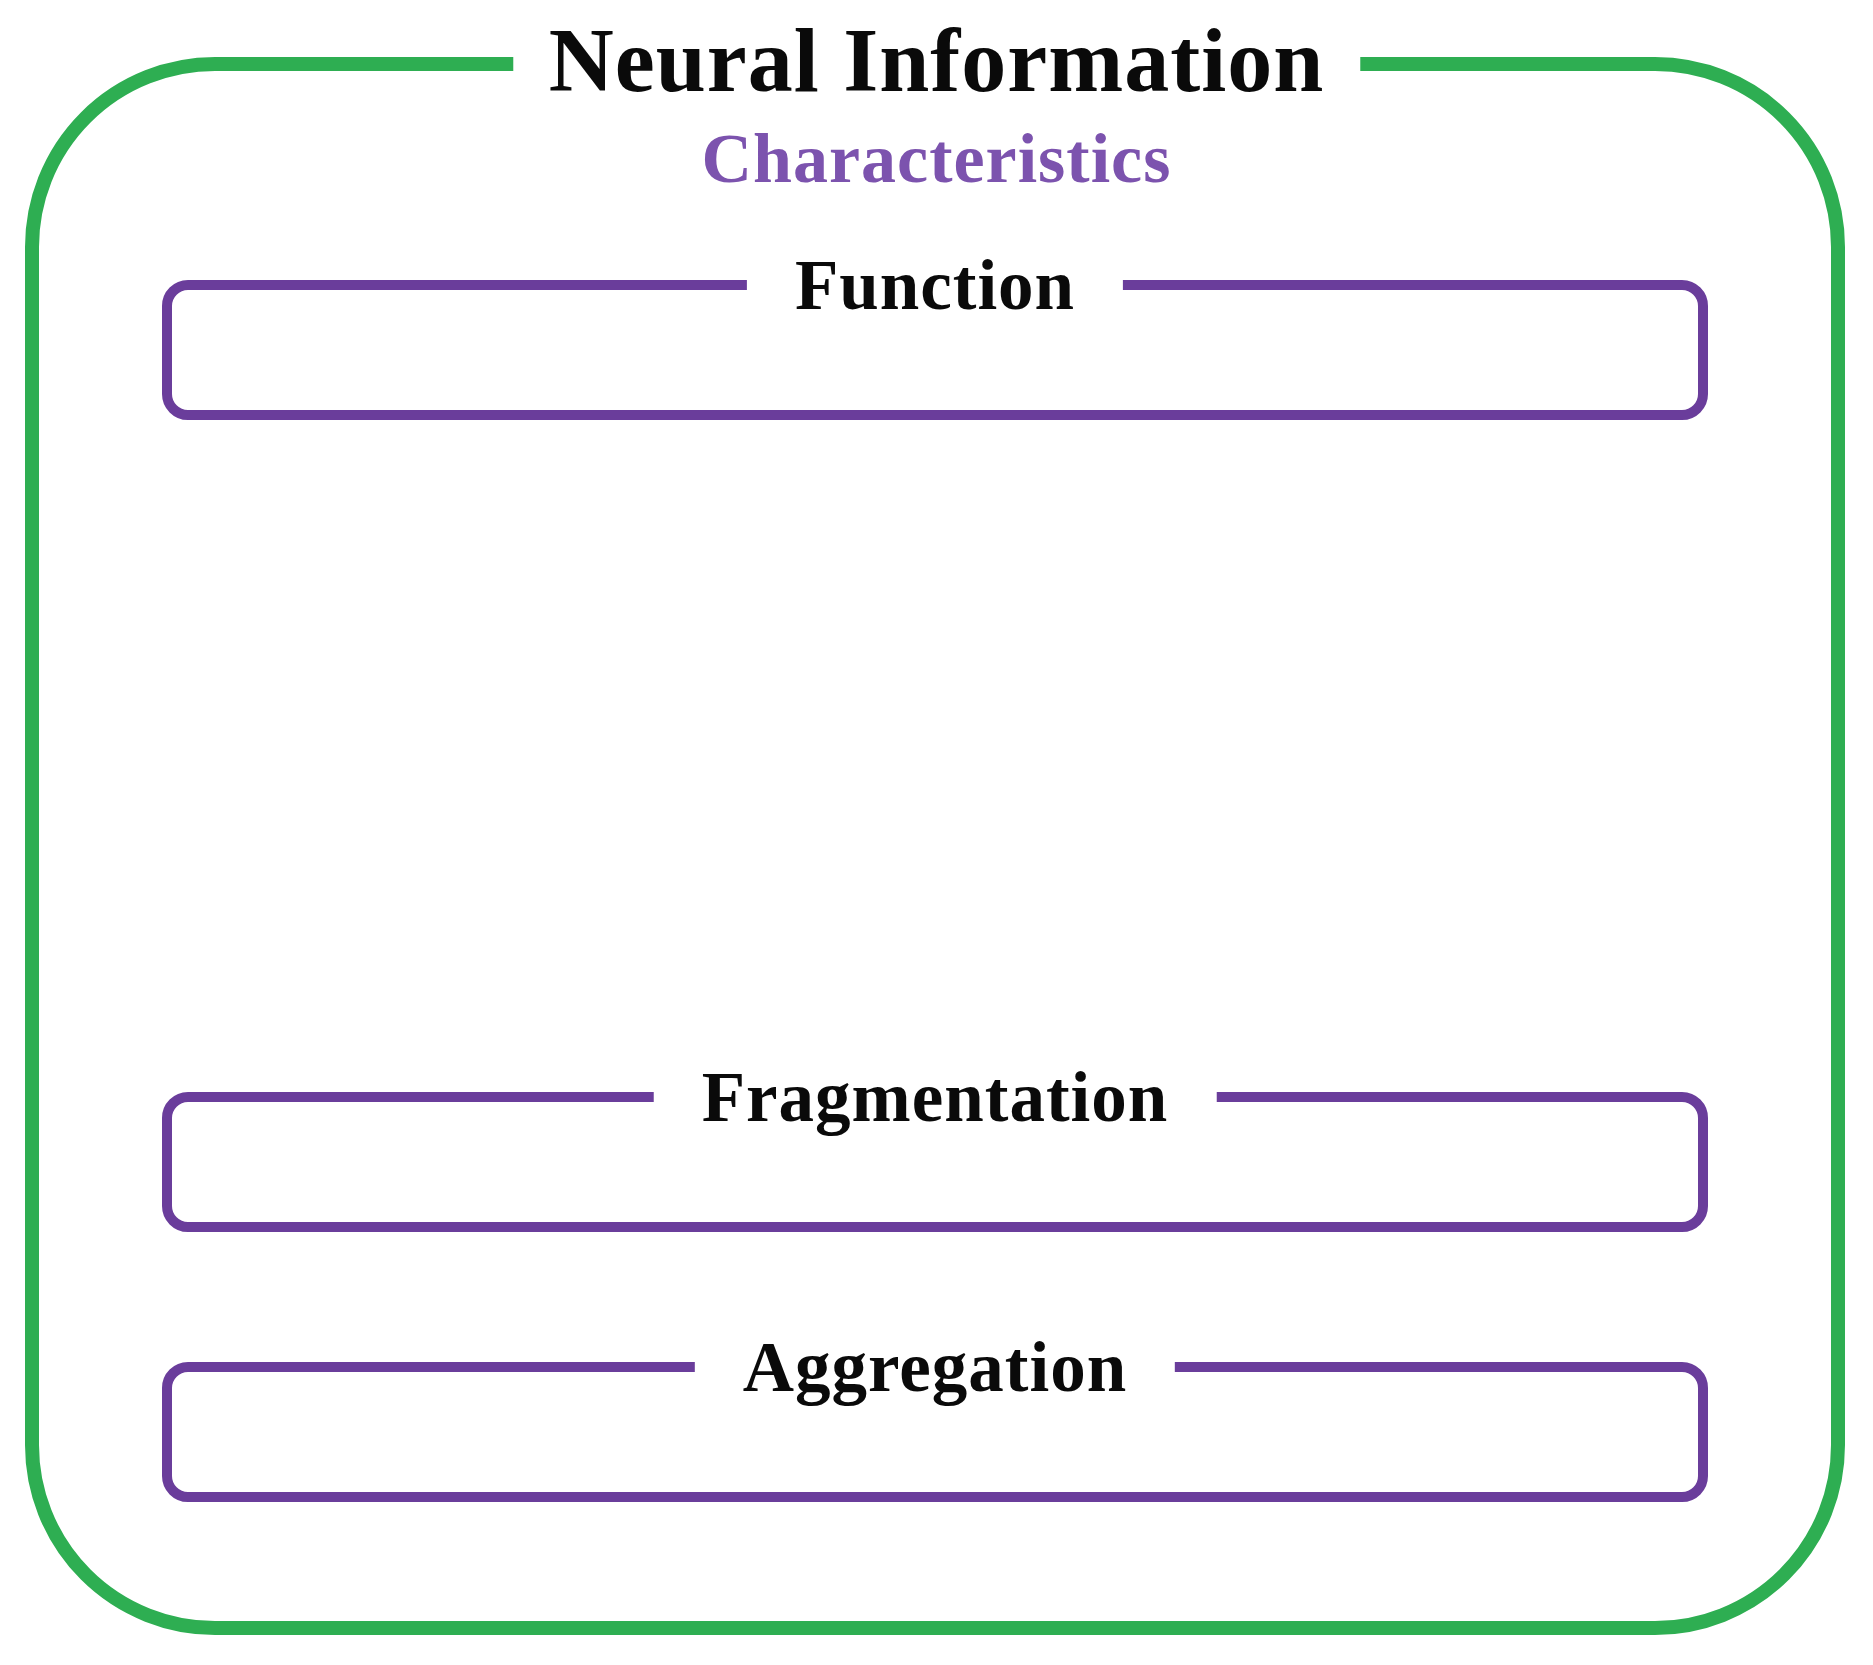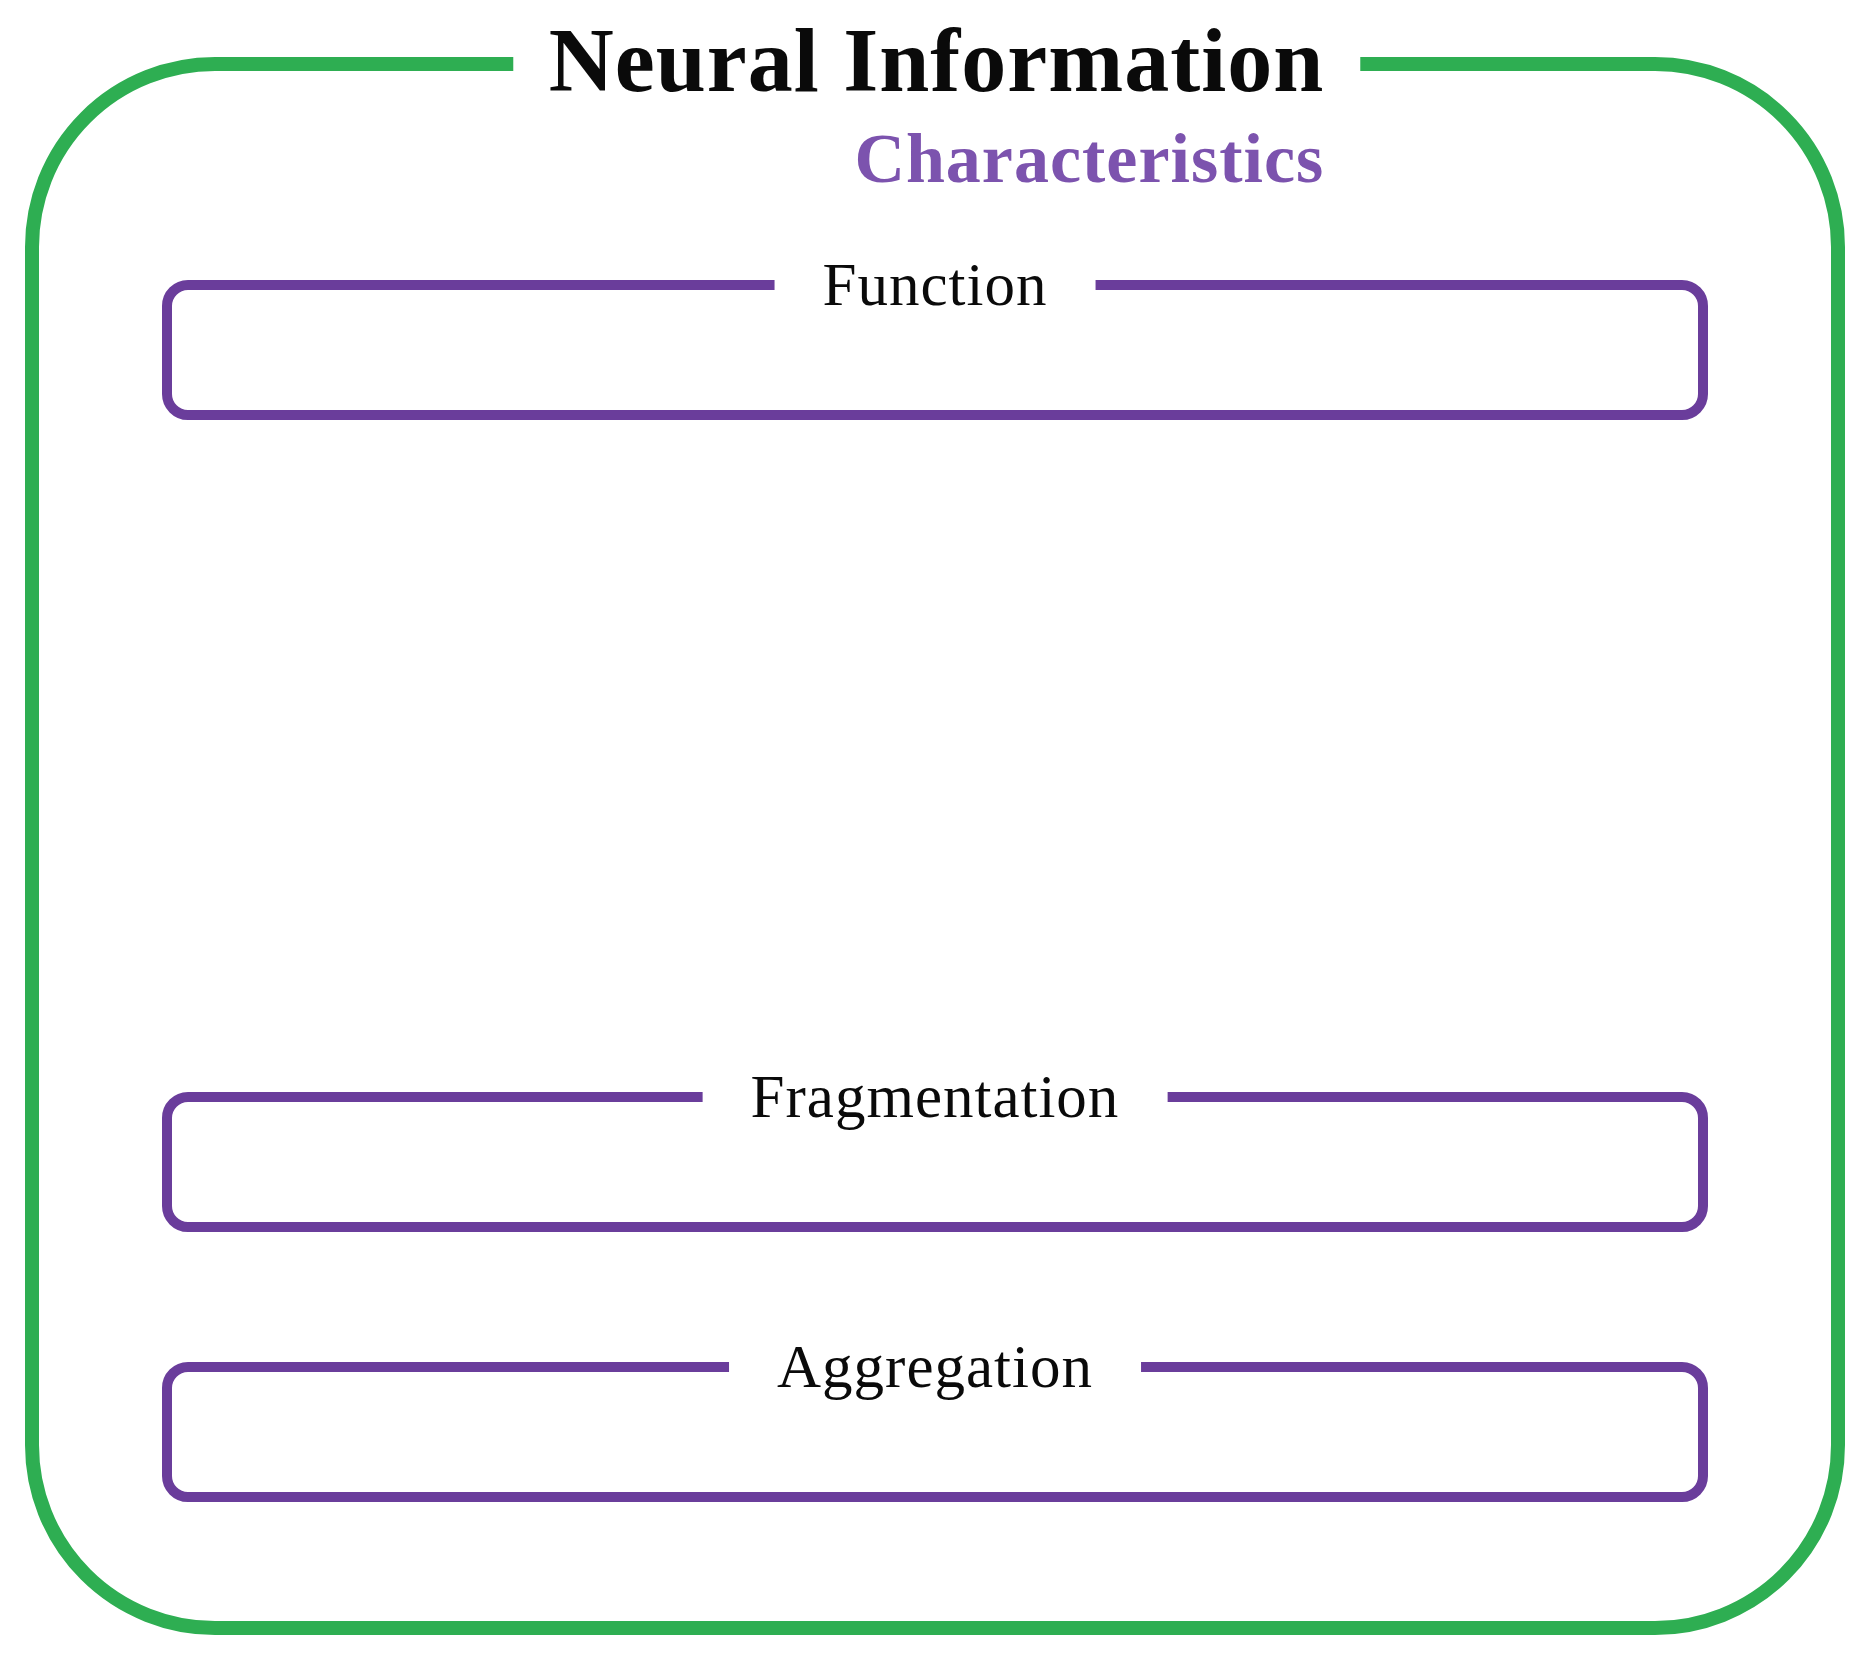--- a/index.html
+++ b/index.html
@@ -32,21 +32,21 @@
     border-radius: 190px;
     background: transparent;
   }
   .diagram-title {
     position: absolute;
     top: 12px;
     left: 50%;
     transform: translateX(-50%);
     background: var(--bg);
     padding: 0 36px;
-    text-align: right;
+    text-align: center;
     white-space: nowrap;
     z-index: 2;
   }
   .title-line1 {
     font-size: 90px;
     font-weight: bold;
     line-height: 98px;
     color: var(--title-line1-color);
     letter-spacing: 1px;
   }
@@ -66,22 +66,22 @@
     border-radius: 26px;
     background: transparent;
   }
   .char-label {
     position: absolute;
     top: -5px;
     left: 50%;
     transform: translate(-50%, -50%);
     background: var(--bg);
     padding: 0 48px;
-    font-size: 61px;
-    font-weight: normal;
+    font-size: 71px;
+    font-weight: bold;
     line-height: 100px;
     color: var(--label-color);
     white-space: nowrap;
     letter-spacing: 1px;
   }
   .box-0 { top: 280px; }
   .box-1 { top: 548px; }
   .box-2 { top: 820px; }
   .box-3 { top: 1092px; }
   .box-4 { top: 1362px; }

